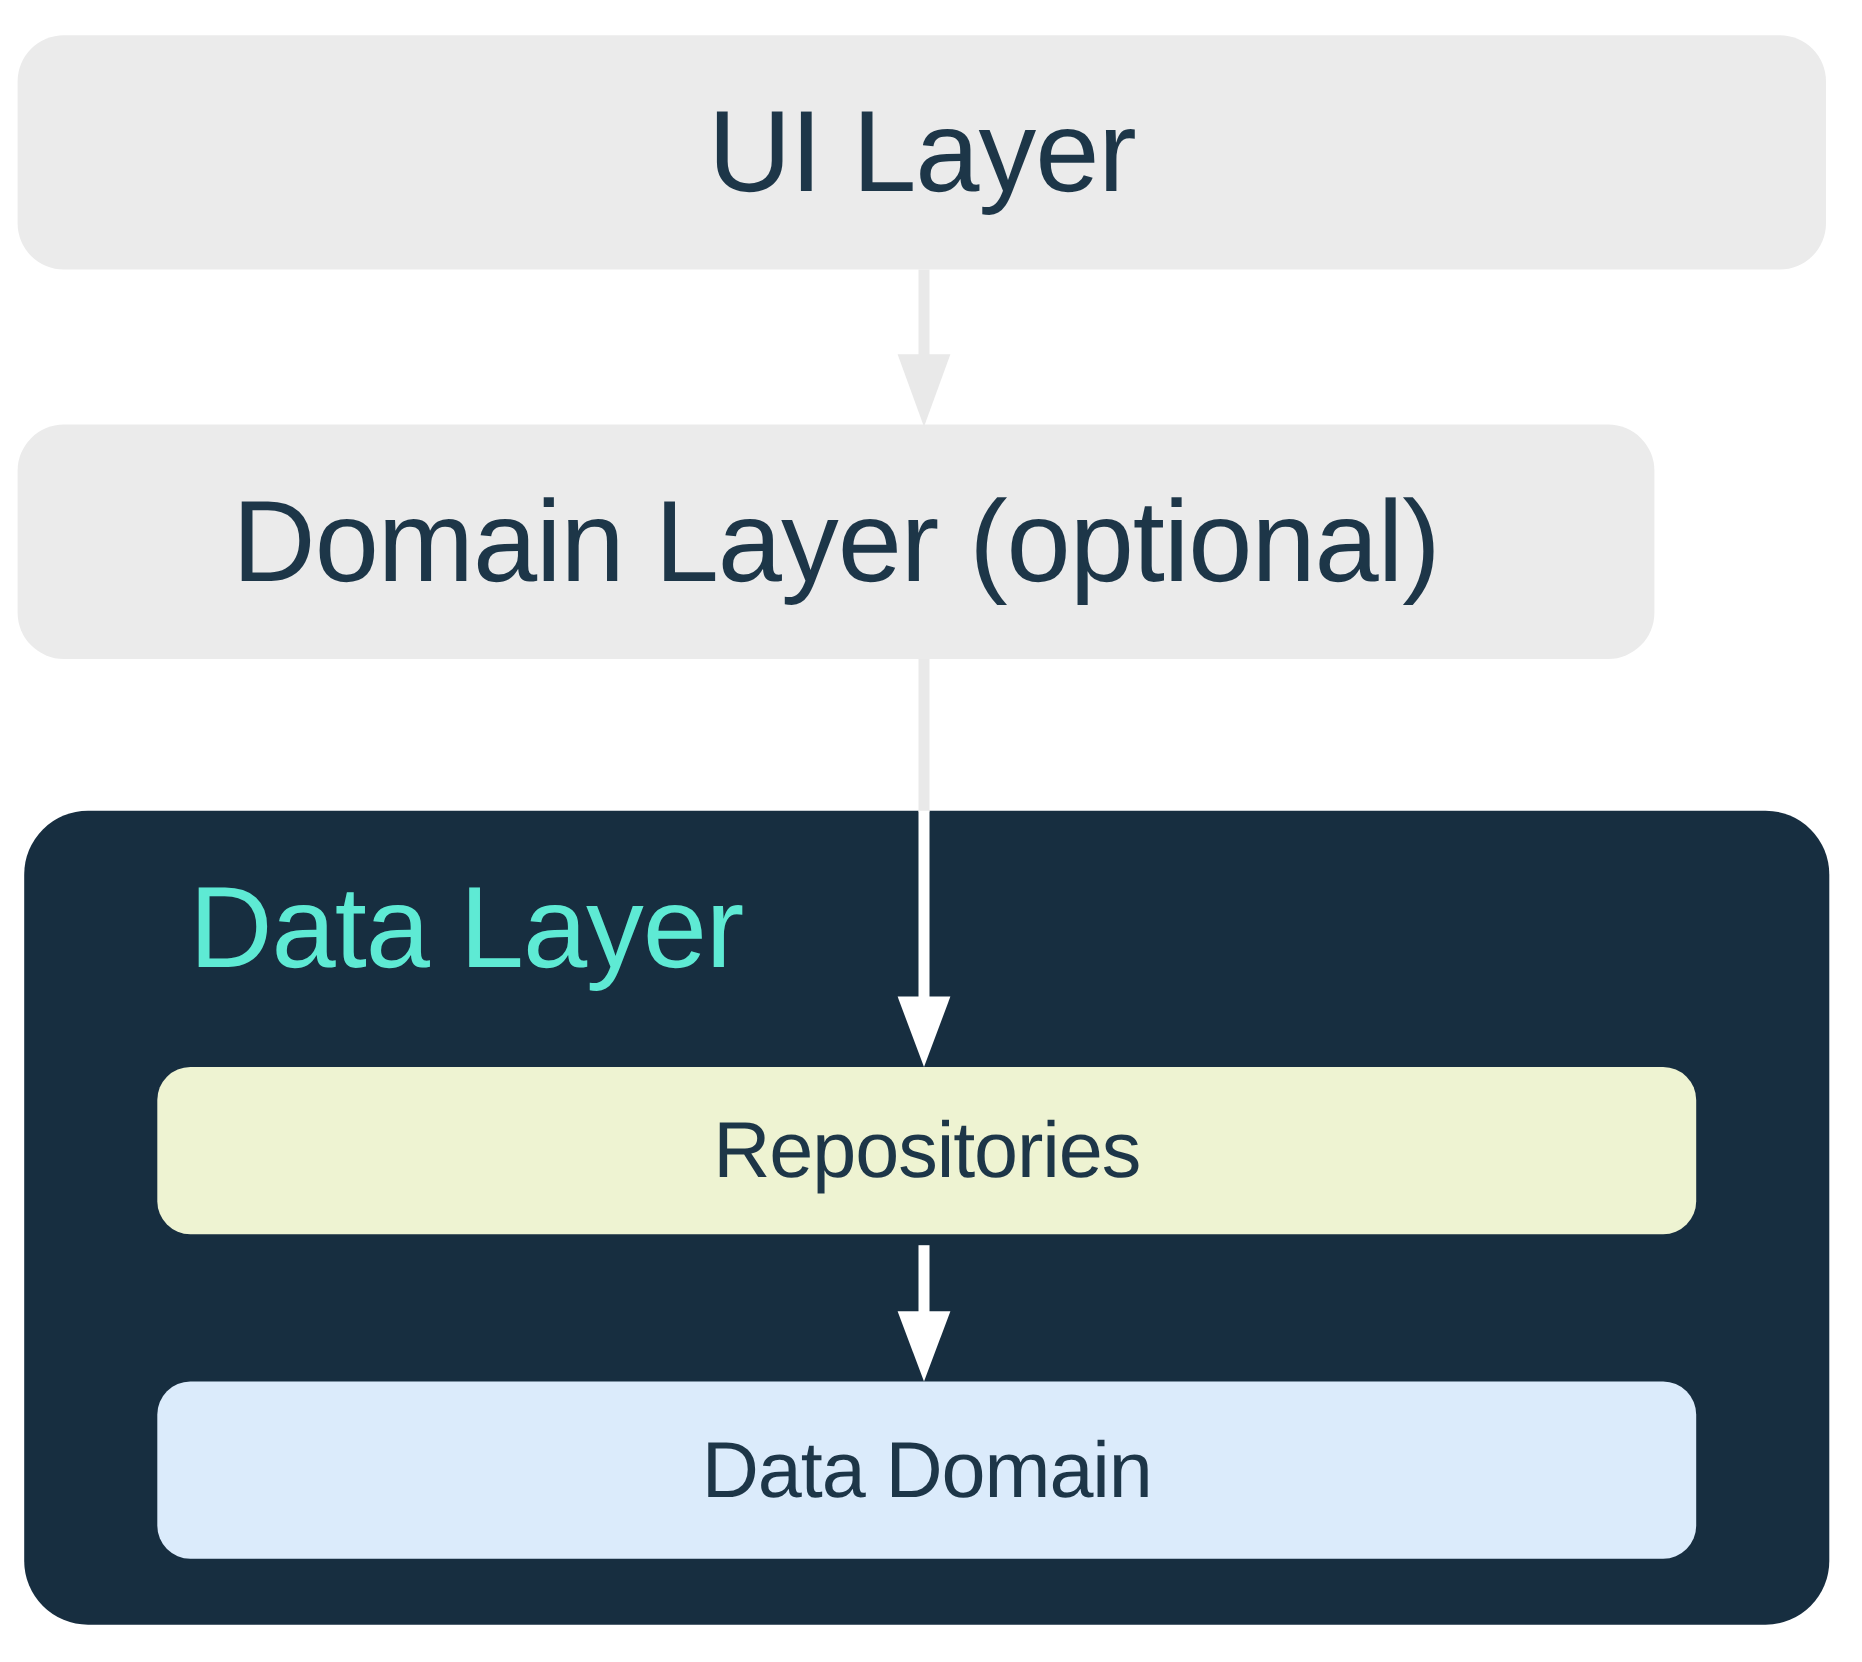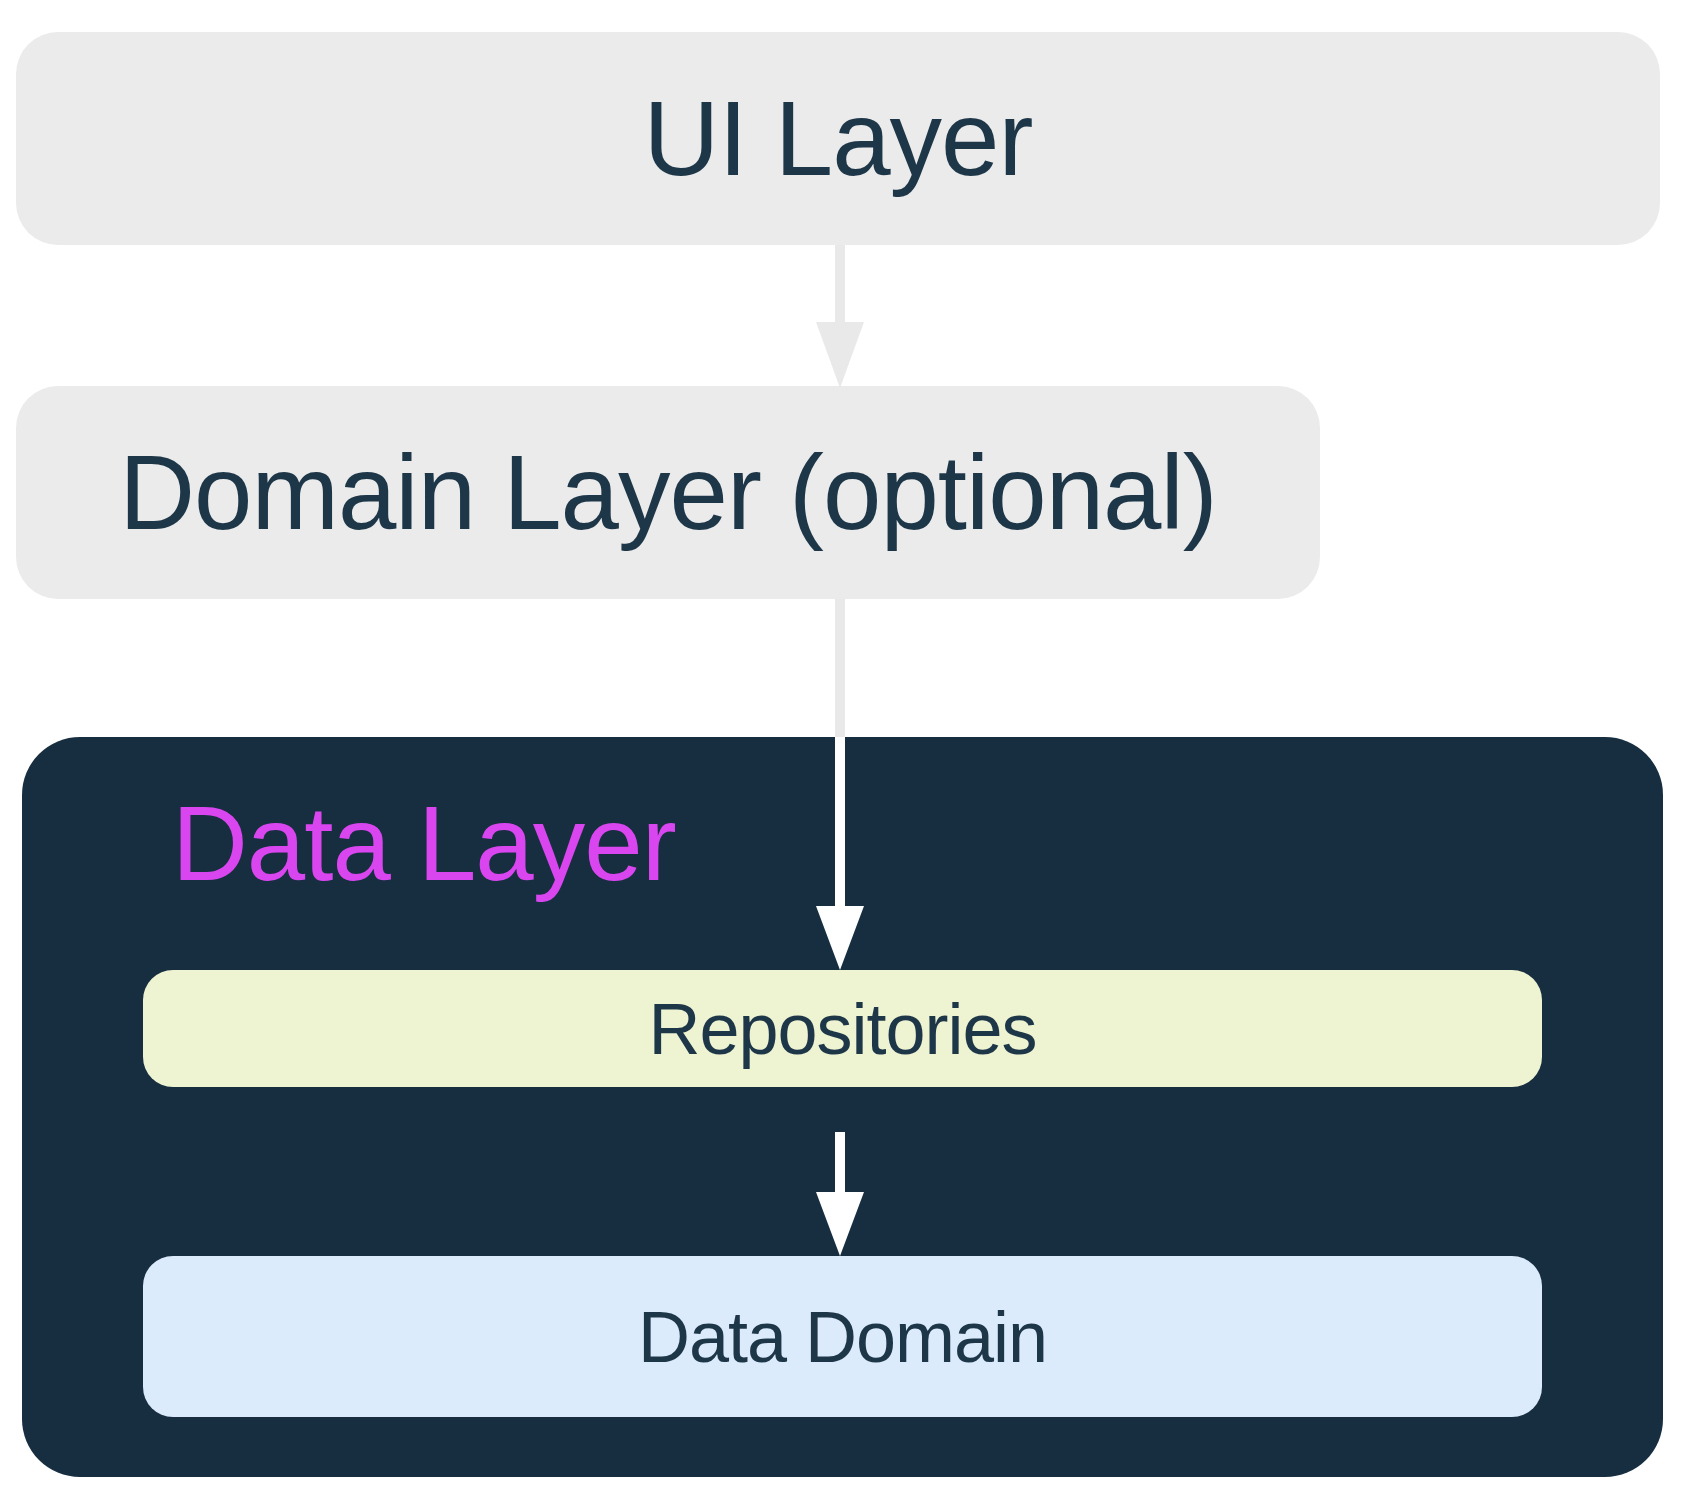--- a/index.html
+++ b/index.html
@@ -7,44 +7,44 @@
     position:relative;width:1693px;height:1511px;overflow:hidden;
     font-family:"Liberation Sans",sans-serif;
     padding-left:24px;
   }
   .box{position:absolute;display:flex;align-items:center;justify-content:center;box-sizing:border-box;}
   .layer-gray{border-radius:42px;}
   .label{font-weight:400;letter-spacing:-1px;white-space:nowrap;}
   .label-big{font-size:105px;line-height:1;}
   .label-small{font-size:72px;line-height:1;}
   #box-ui{left:16px;top:32px;width:1644px;height:213px;}
-  #box-domain{left:16px;top:386px;width:1304px;height:213px;}
+  #box-domain{left:16px;top:386px;width:1488px;height:213px;}
   #box-data{left:22px;top:737px;width:1641px;height:740px;border-radius:58px;display:block;}
   #data-title-wrap{position:absolute;left:150px;top:0;height:212px;display:flex;align-items:center;}
-  #box-repo{left:121px;top:233px;width:1399px;height:117px;border-radius:30px;}
+  #box-repo{left:121px;top:233px;width:1399px;height:152px;border-radius:30px;}
   #box-sources{left:121px;top:519px;width:1399px;height:161px;border-radius:30px;}
   #arrows{position:absolute;left:0;top:0;width:1693px;height:1511px;pointer-events:none;}
 </style>
 </head>
 <body>
 
 <div class="canvas" style="background: rgb(255, 255, 255);">
 
   <div class="box layer-gray" id="box-ui" style="background: rgb(235, 235, 235);">
     <span class="label label-big" style="color: rgb(29, 54, 72);">UI Layer</span>
   </div>
 
   <div class="box layer-gray" id="box-domain" style="background: rgb(235, 235, 235);">
     <span class="label label-big" style="color: rgb(29, 54, 72);">Domain Layer (optional)</span>
   </div>
 
   <div class="box" id="box-data" style="background: rgb(23, 46, 64);">
 
     <div id="data-title-wrap">
-      <span class="label label-big" style="color: #d946ef;">Data Layer</span>
+      <span class="label label-big" style="color: #5eead4;">Data Layer</span>
     </div>
 
     <div class="box" id="box-repo" style="background: rgb(238, 243, 210);">
       <span class="label label-small" style="color: rgb(29, 54, 72);">Repositories</span>
     </div>
 
     <div class="box" id="box-sources" style="background: rgb(219, 235, 251);">
       <span class="label label-small" style="color: rgb(29, 54, 72);">Data Domain</span>
     </div>
   </div>

